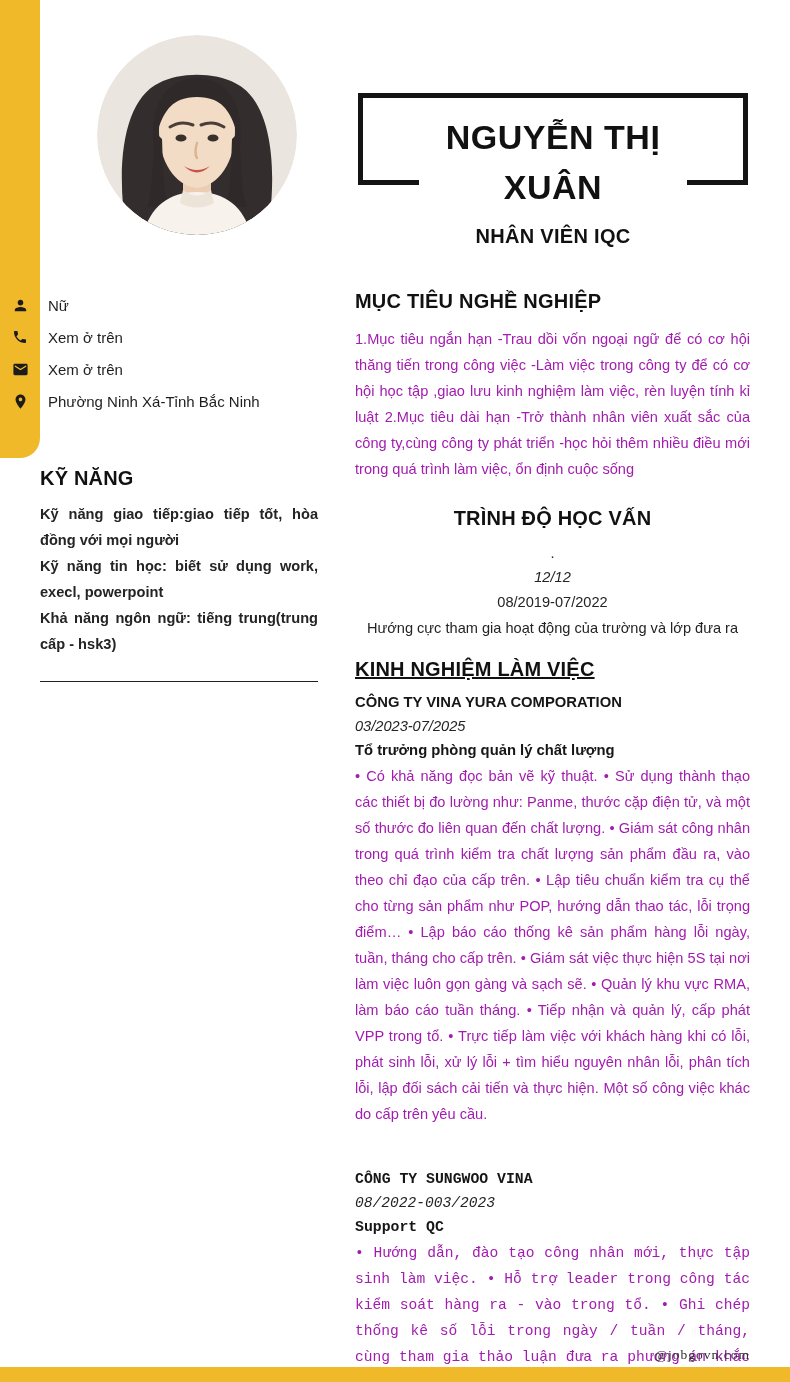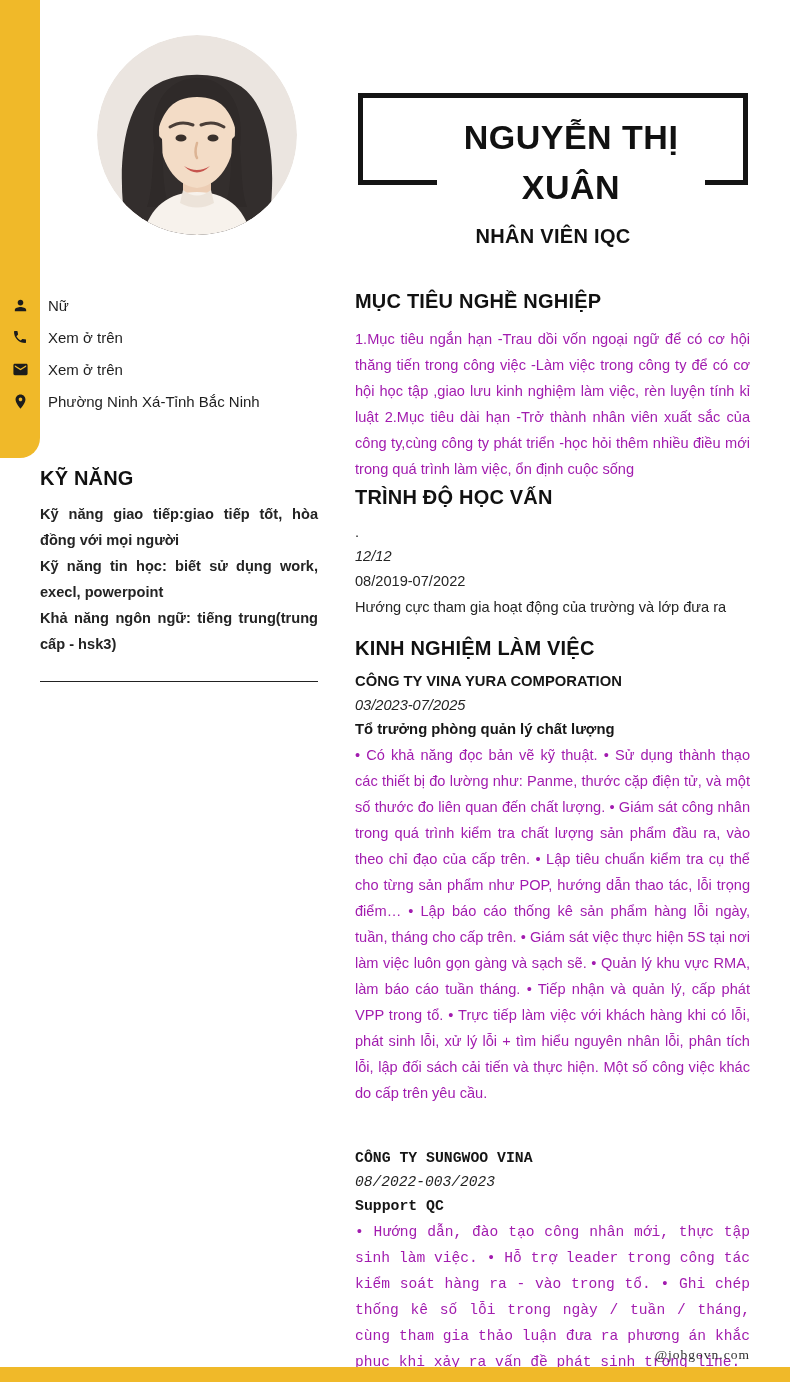--- a/index.html
+++ b/index.html
@@ -34,21 +34,21 @@
 
   
   .name-box {
     position: absolute;
     left: 358px; top: 93px;
     width: 390px; height: 92px;
     border: 5px solid #141414;
   }
   .name-wrap {
     position: absolute;
-    left: 376px; top: 112px;
+    left: 358px; top: 112px;
     width: 390px;
     text-align: center;
     z-index: 2;
   }
   .name-title {
     display: inline-block;
     width: 268px;
     background: #ffffff;
     font-size: 34px;
     font-weight: 700;
@@ -126,28 +126,28 @@
     left: 355px; top: 290px;
     width: 395px;
   }
   .main p.body-text {
     font-size: 14.6px;
     line-height: 26px;
     text-align: justify;
     color: #a21caf;
   }
   .section-objective h2 { margin-bottom: 13px; }
-  .section-education { margin-top: 4px; }
+  .section-education { margin-top: 25px; text-align: center; }
   .section-education h2 { margin-bottom: 11px; }
   .edu-school { font-size: 14.6px; line-height: 24px; color: #242424; }
   .edu-degree { font-size: 14.6px; line-height: 25px; font-style: italic; color: #242424; }
   .edu-period { font-size: 14.6px; line-height: 25px; color: #242424; }
   .edu-desc { font-size: 14.6px; line-height: 26px; color: #242424; }
   .section-experience { margin-top: 17px; }
-  .section-experience h2 { margin-bottom: 8px; }
+  .section-experience h2 { margin-bottom: 8px; text-decoration: underline; }
   .job { margin-top: 9px; }
   .job + .job { margin-top: 40px; font-family: Liberation Mono, monospace; }
   .job-company { font-size: 14.8px; font-weight: 700; line-height: 24px; color: #161616; }
   .job-period { font-size: 14.6px; font-style: italic; line-height: 24px; color: #242424; }
   .job-role { font-size: 14.8px; font-weight: 700; line-height: 25px; color: #161616; }
 
   
   .footer-credit {
     position: absolute;
     right: 40px; top: 1347px;

